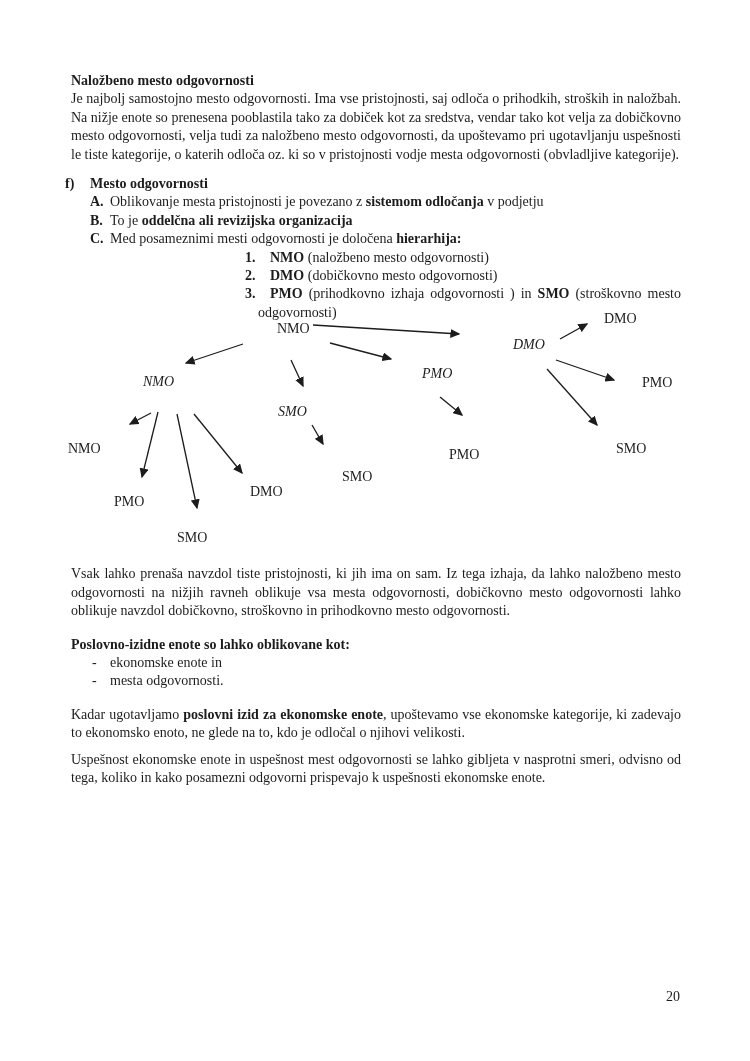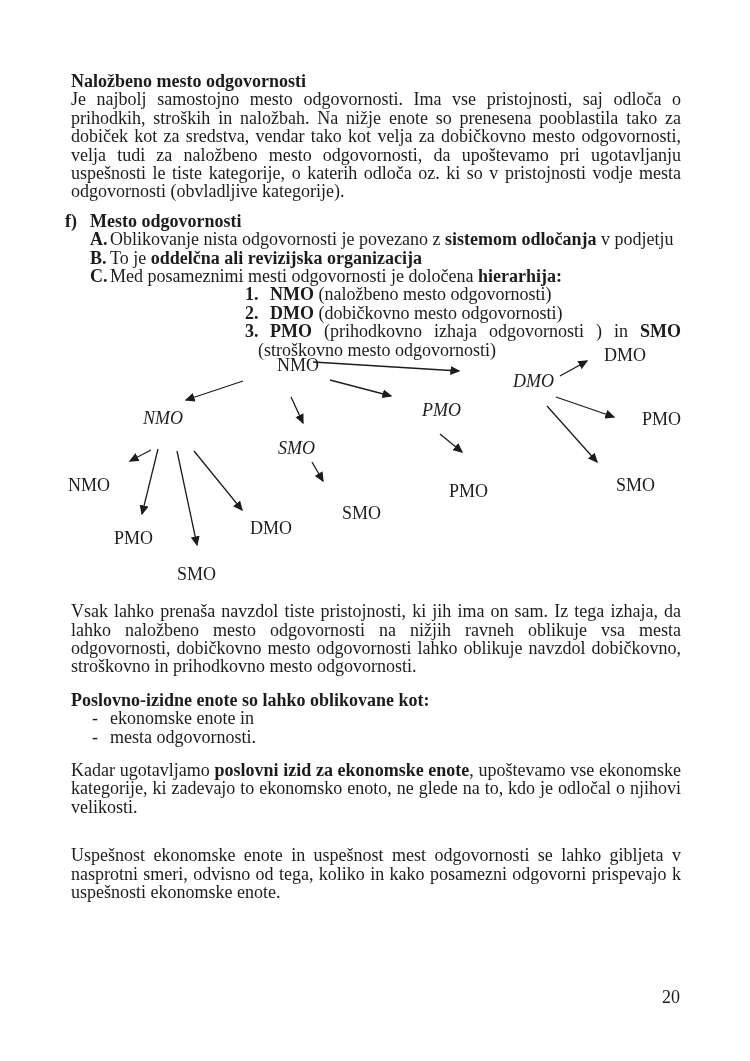--- a/index.html
+++ b/index.html
@@ -1,19 +1,19 @@
 <!DOCTYPE html>
 <html><head>
 <meta charset="utf-8">
 <style>
   html,body { margin:0; padding:0; background:#ffffff; }
   .page {
     position:relative; width:750px; height:1061px; background:#ffffff;
     font-family:"Liberation Serif","DejaVu Serif",serif;
-    font-size:18px; line-height:18.4px; color:#1c1c1c;
+    font-size:14px; line-height:18.4px; color:#1c1c1c;
     overflow:hidden;
   }
   .col { position:absolute; left:71px; top:0; width:610px; padding-top:72px; }
   .bold { font-weight:700; }
   .jp { margin:0; text-align:justify; }
   .title { font-weight:700; }
   
   .f-section { margin-top:11px; }
   .f-head { position:relative; padding-left:19px; }
   .f-head .fmark { position:absolute; left:-6px; top:0; font-weight:700; }
@@ -24,21 +24,21 @@
   
   .diagram { position:relative; margin-left:-71px; width:750px; height:230px; }
   .diagram svg { position:absolute; left:0; top:0; }
   .dnode { position:absolute; white-space:nowrap; line-height:15px; }
   .dnode.it { font-style:italic; }
   
   .mt13 { margin-top:13px; }
   .mt15 { margin-top:15px; }
   .mt17 { margin-top:17px; }
   .mt14 { margin-top:14px; }
-  .mt18 { margin-top:30px; }
+  .mt18 { margin-top:8px; }
   .dash-item { position:relative; padding-left:39px; }
   .dash-item .dmark { position:absolute; left:21px; top:0; }
   .pageno { position:absolute; right:70px; top:988px; }
 </style>
 </head>
 <body>
 
 <div class="page">
   <div class="col">
 
@@ -46,21 +46,21 @@
     <p class="jp">Je najbolj samostojno mesto odgovornosti. Ima vse pristojnosti, saj odloča o prihodkih, stroških in naložbah. Na nižje enote so prenesena pooblastila tako za dobiček kot za sredstva, vendar tako kot velja za dobičkovno mesto odgovornosti, velja tudi za naložbeno mesto odgovornosti, da upoštevamo pri ugotavljanju uspešnosti le tiste kategorije, o katerih odloča oz. ki so v pristojnosti vodje mesta odgovornosti (obvladljive kategorije).</p>
 
     <div class="f-section">
       <div class="f-head">
         <span class="fmark">f)</span>
         <span class="bold">Mesto odgovornosti</span>
       </div>
 
       <div class="abc-item">
         <span class="amark">A.</span>
-        <span>Oblikovanje nista odgovornosti je povezano z </span><b>sistemom odločanja</b><span> v podjetju</span>
+        <span>Oblikovanje mesta pristojnosti je povezano z </span><b>sistemom odločanja</b><span> v podjetju</span>
       </div>
       <div class="abc-item">
         <span class="amark">B.</span>
         <span>To je </span><b>oddelčna ali revizijska organizacija</b><span></span>
       </div>
       <div class="abc-item">
         <span class="amark">C.</span>
         <span>Med posameznimi mesti odgovornosti je določena </span><b>hierarhija:</b><span></span>
       </div>
 

